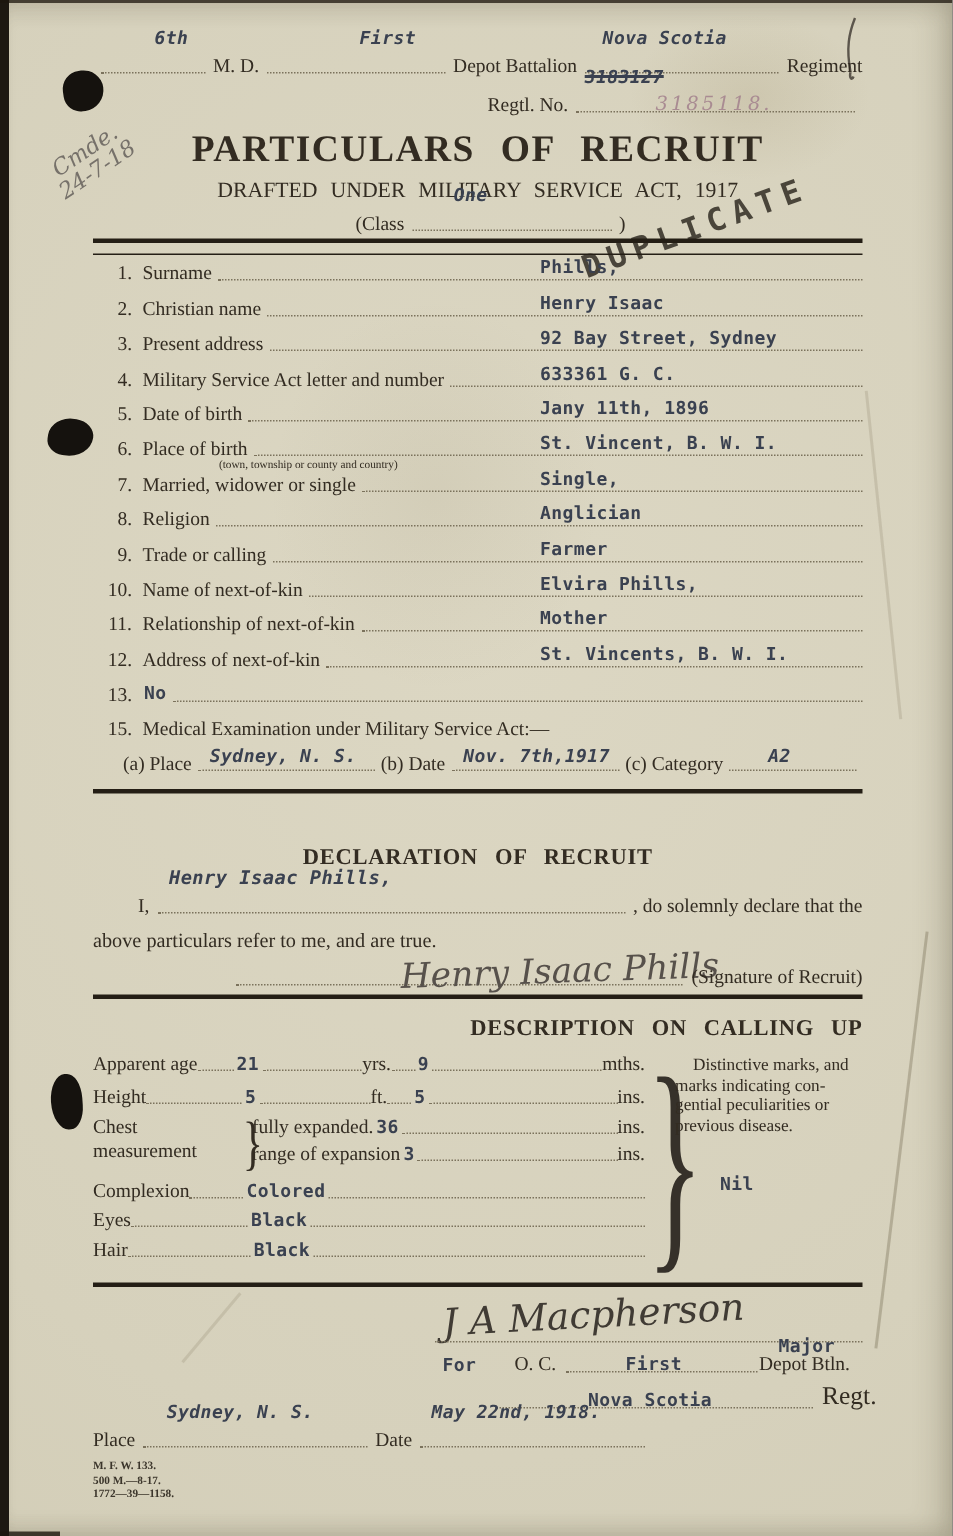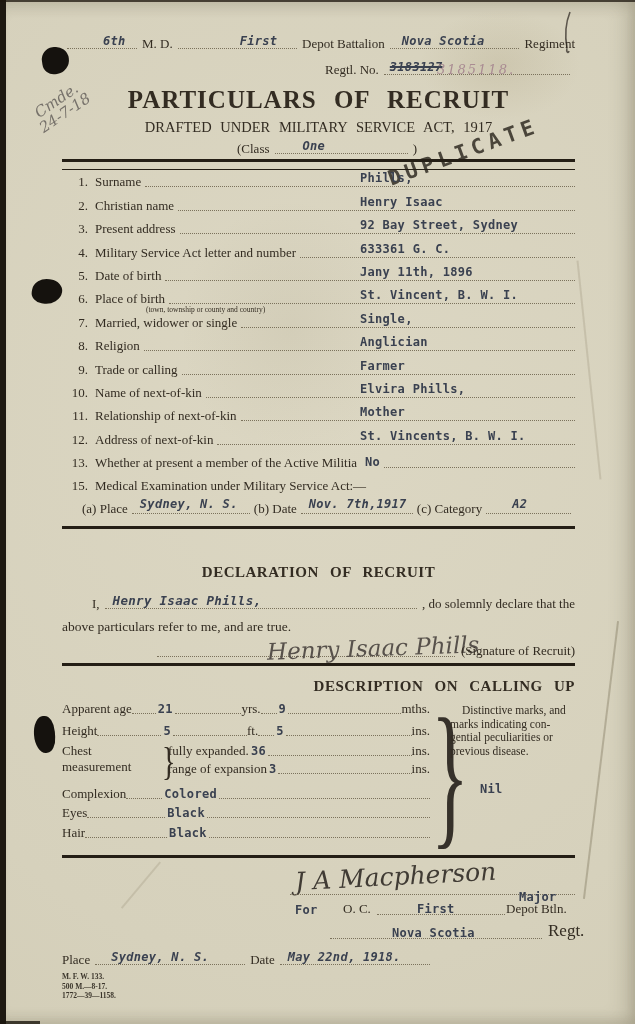--- a/index.html
+++ b/index.html
@@ -27,21 +27,21 @@
   .typed{font-family:"DejaVu Sans Mono","Liberation Mono",monospace;font-weight:bold;
          font-size:12px;color:var(--type);letter-spacing:.3px;white-space:nowrap;}
   .dots{border-bottom:1.5px dotted var(--dot);height:1px;}
   .rule{height:3px;background:var(--rule);}
   .script{font-family:"DejaVu Serif","Liberation Serif",serif;font-style:italic;white-space:nowrap;}
 
   
   .sec-header{top:0;height:167px;}
   .topline{position:absolute;top:34px;left:0;right:0;display:flex;align-items:flex-end;height:18px;}
   .blank{position:relative;border-bottom:1.5px dotted var(--dot);height:1px;margin:0 5px 3px 5px;}
-  .blank .typed{position:absolute;bottom:0;left:10px;}
+  .blank .typed{position:absolute;bottom:16px;left:10px;}
   .b-md{flex:0 0 70px;} .b-md .typed{left:36px;}
   .b-bn{flex:1.15;} .b-bn .typed{left:62px;}
   .b-rg{flex:1.25;} .b-rg .typed{left:12px;}
   .plabel{margin-bottom:0;}
   .regtl-row{position:absolute;top:58px;right:0;width:250px;height:20px;display:flex;align-items:flex-end;}
   .b-no{flex:1;} .b-no .typed{left:6px;}
   .struck{text-decoration:line-through;text-decoration-thickness:1.5px;}
   .hand-no{position:absolute;left:112px;bottom:1px;font-style:italic;color:#a98b92;font-size:13px;letter-spacing:2px;white-space:nowrap;}
   .title{position:absolute;top:86px;width:100%;text-align:center;font-weight:bold;font-size:25px;letter-spacing:1px;word-spacing:10px;}
   .subtitle{position:absolute;top:119px;width:100%;text-align:center;font-weight:normal;font-size:14.5px;word-spacing:5px;}
@@ -260,21 +260,20 @@
         <span class="fval typed">Mother</span>
       </div>
       <div class="frow">
         <span class="fno">12.</span>
         <span class="flab">Address of next-of-kin</span>
         <span class="fdots dots"></span>
         <span class="fval typed">St. Vincents, B. W. I.</span>
       </div>
       <div class="frow inline">
         <span class="fno">13.</span>
-        <span class="flab">Whether at present a member of the Active Militia</span>
         <span class="fval typed">No</span>
         <span class="fdots dots"></span>
       </div>
 
       <div class="med-label">
         <span class="fno">15.</span>
         <span class="flab">Medical Examination under Military Service Act:—</span>
       </div>
       <div class="med-sub">
         <span class="mlab">(a) Place</span>

